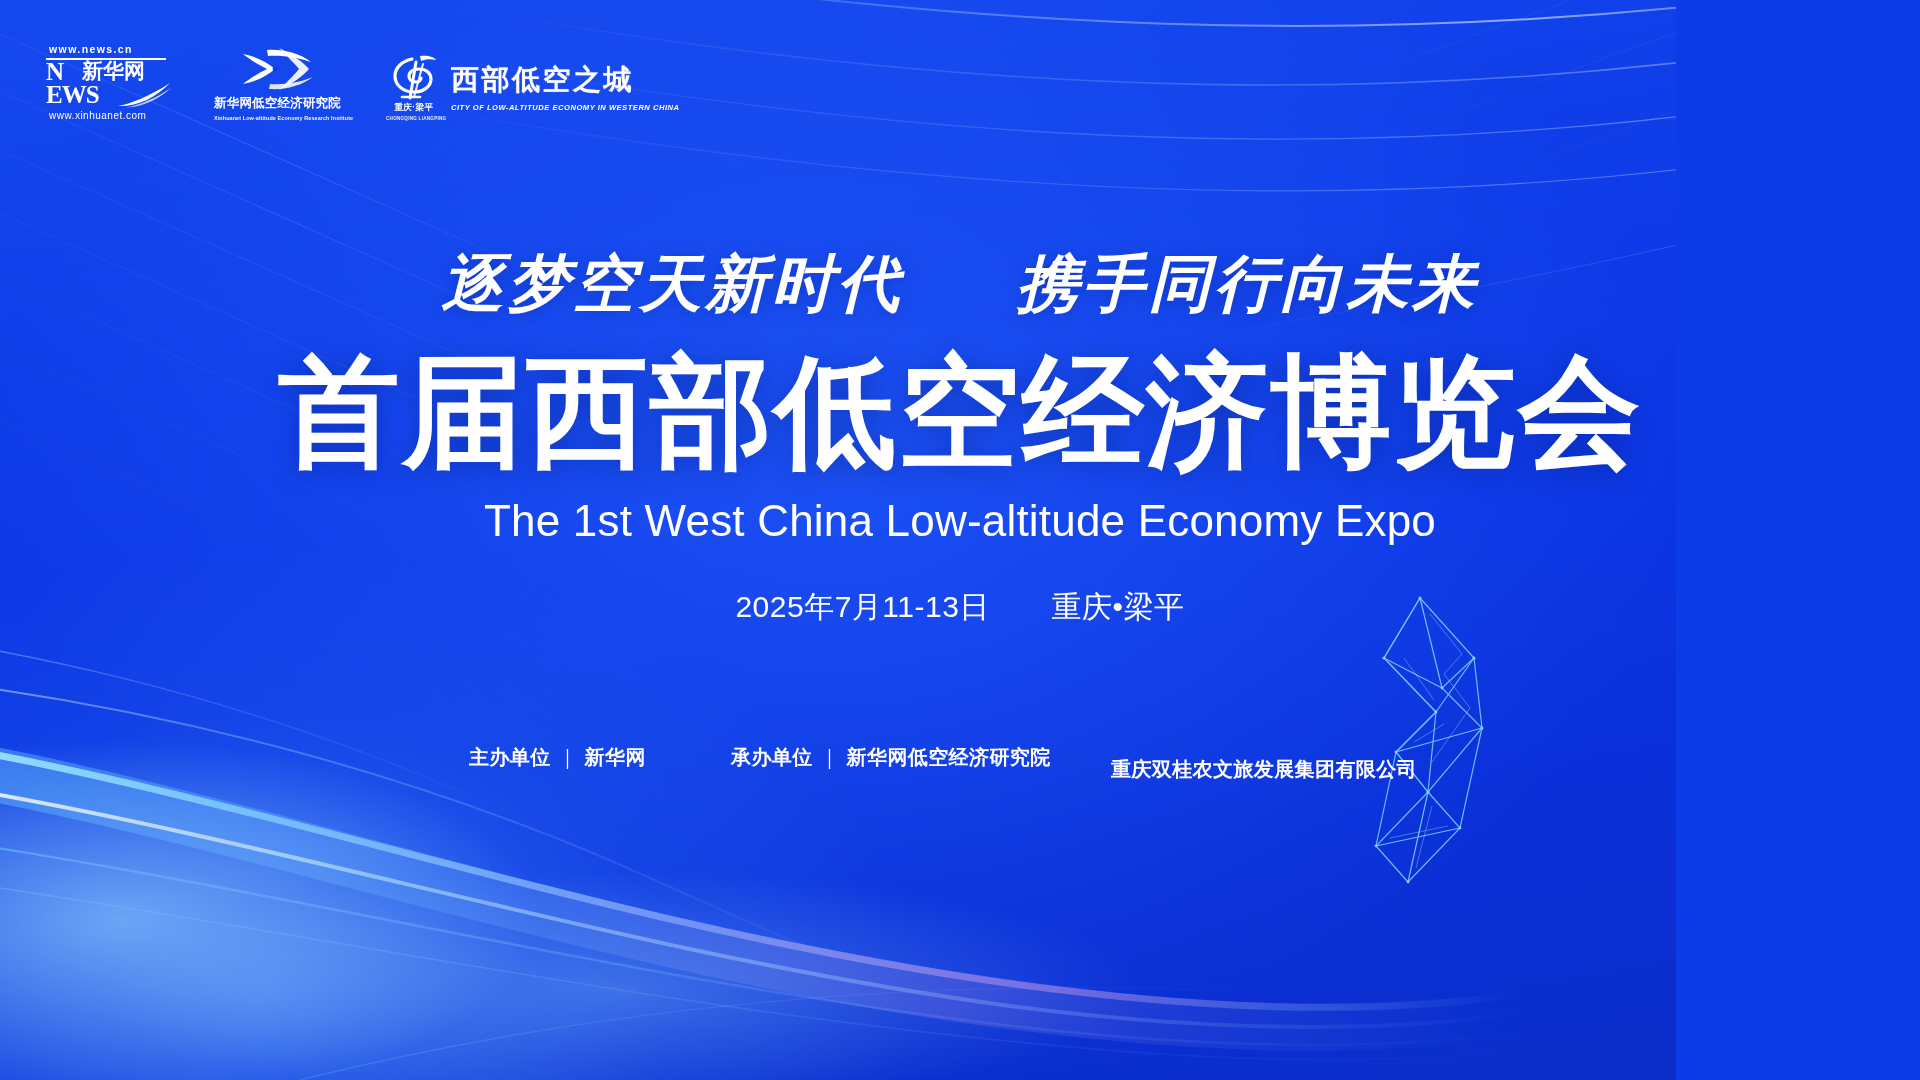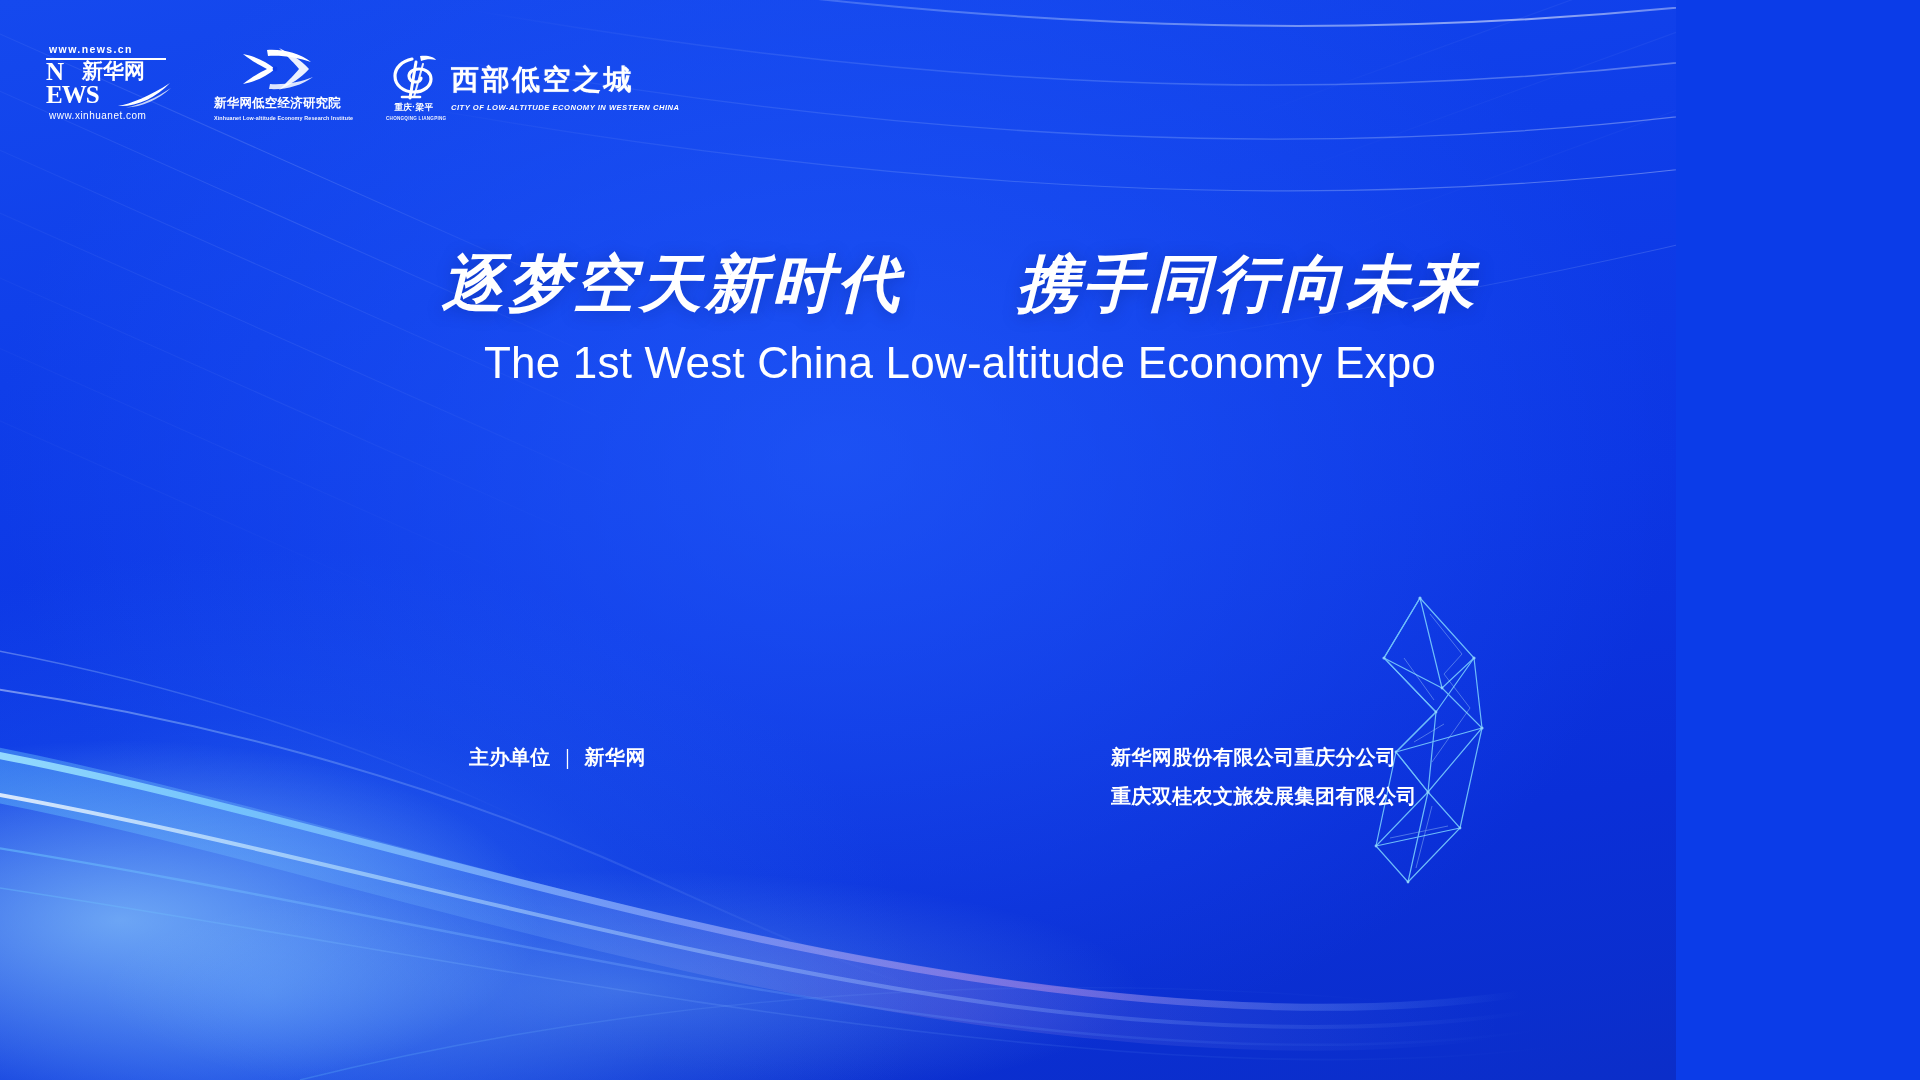--- a/index.html
+++ b/index.html
@@ -259,32 +259,40 @@
       </div>
     </div>
   </div>
 
   <div id="center">
     <div id="slogan">
       <span>逐梦空天新时代</span>
       <span class="gap"></span>
       <span>携手同行向未来</span>
     </div>
+    <div id="headline">首届西部低空经济博览会</div>
     <div id="subtitle">The 1st West China Low-altitude Economy Expo</div>
+    <div id="datebar">
+      <span>2025年7月11-13日</span>
+      <span class="sp"></span>
+      <span>重庆•梁平</span>
+    </div>
   </div>
 
   <div id="orgs">
     <div class="orow">
       <div class="ocol host">
         <span>主办单位</span><span class="sep">｜</span><span>新华网</span>
       </div>
       <div class="ocol coh">
+        <div>
+          <span>承办单位</span><span class="sep">｜</span><span>新华网低空经济研究院</span>
+        </div>
       </div>
       <div class="ocol parts">
-        <div>新华网股份有限公司重庆分公司</div>
         <div class="line2">重庆双桂农文旅发展集团有限公司</div>
       </div>
     </div>
   </div>
 
   <svg class="ribbons" viewBox="0 0 1920 460" preserveAspectRatio="none">
     <defs>
       <linearGradient id="rib1" x1="0" y1="0" x2="1" y2="0">
         <stop offset="0%" stop-color="#9fe4ff" stop-opacity="0.95"></stop>
         <stop offset="18%" stop-color="#7ed0ff" stop-opacity="0.80"></stop>

